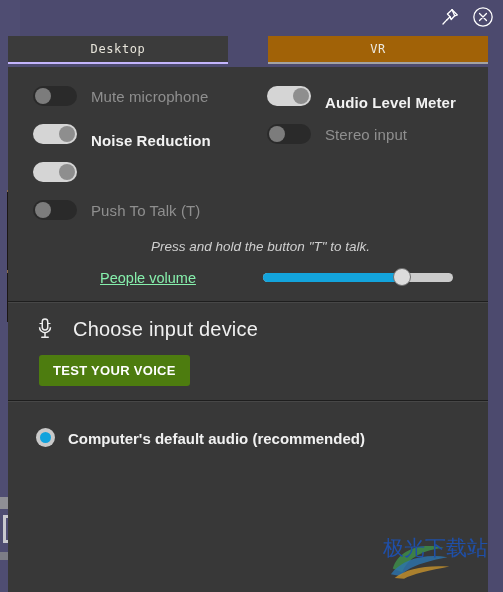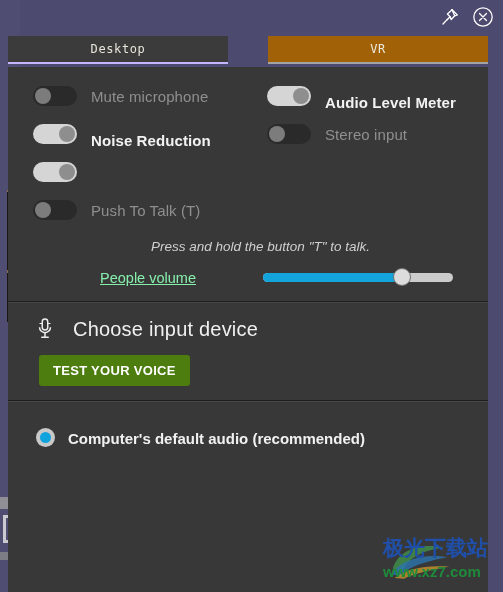--- a/index.html
+++ b/index.html
@@ -307,21 +307,21 @@
     position: absolute;
     right: 5px; bottom: 4px;
     width: 115px; height: 58px;
     pointer-events: none;
     user-select: none;
   }
   .wm-cn {
     position: absolute;
     left: 0; top: 4px;
     font-size: 21px;
-    font-weight: bold;
+    font-weight: normal;
     color: #1f4fa8;
     letter-spacing: 0px;
     white-space: nowrap;
     font-family: "DejaVu Sans", sans-serif;
   }
   .wm-url {
     position: absolute;
     left: 0; top: 33px;
     font-size: 15px;
     font-weight: bold;
@@ -472,16 +472,15 @@
 
   </div>
 
   <div class="watermark">
     <svg class="wm-swoosh" viewBox="0 0 70 42">
       <path d="M4 30 C10 10 34 2 58 8 C38 10 20 18 14 34 Z" fill="#3f9b4e" opacity="0.85"></path>
       <path d="M2 36 C14 20 38 14 62 18 C40 22 20 28 12 38 Z" fill="#2a7fc4" opacity="0.8"></path>
       <path d="M6 40 C18 30 40 26 64 28 C44 32 24 36 16 41 Z" fill="#e0a32a" opacity="0.8"></path>
     </svg>
     <div class="wm-cn">极光下载站</div>
-    <div class="wm-url">www.xz7.com</div>
   </div>
 
 </div>
 
 </body></html>

